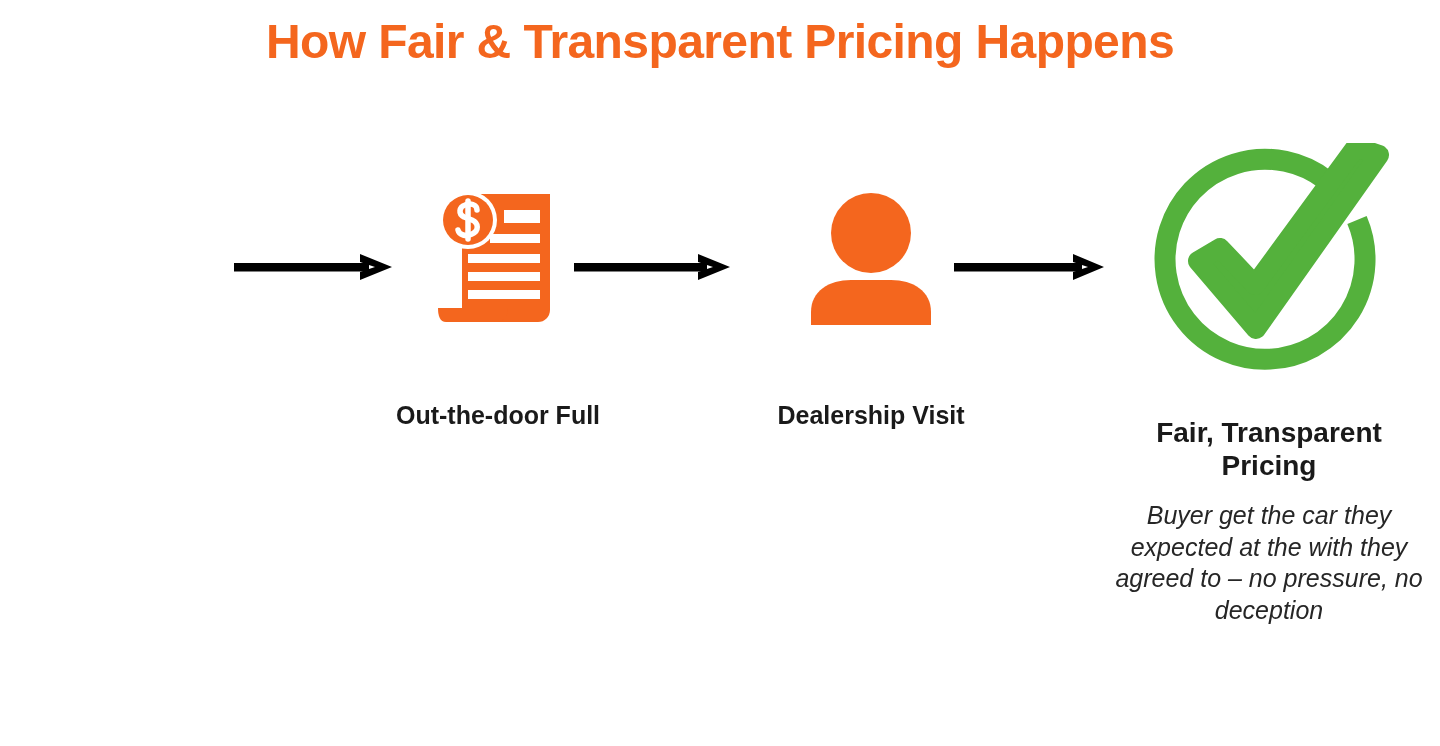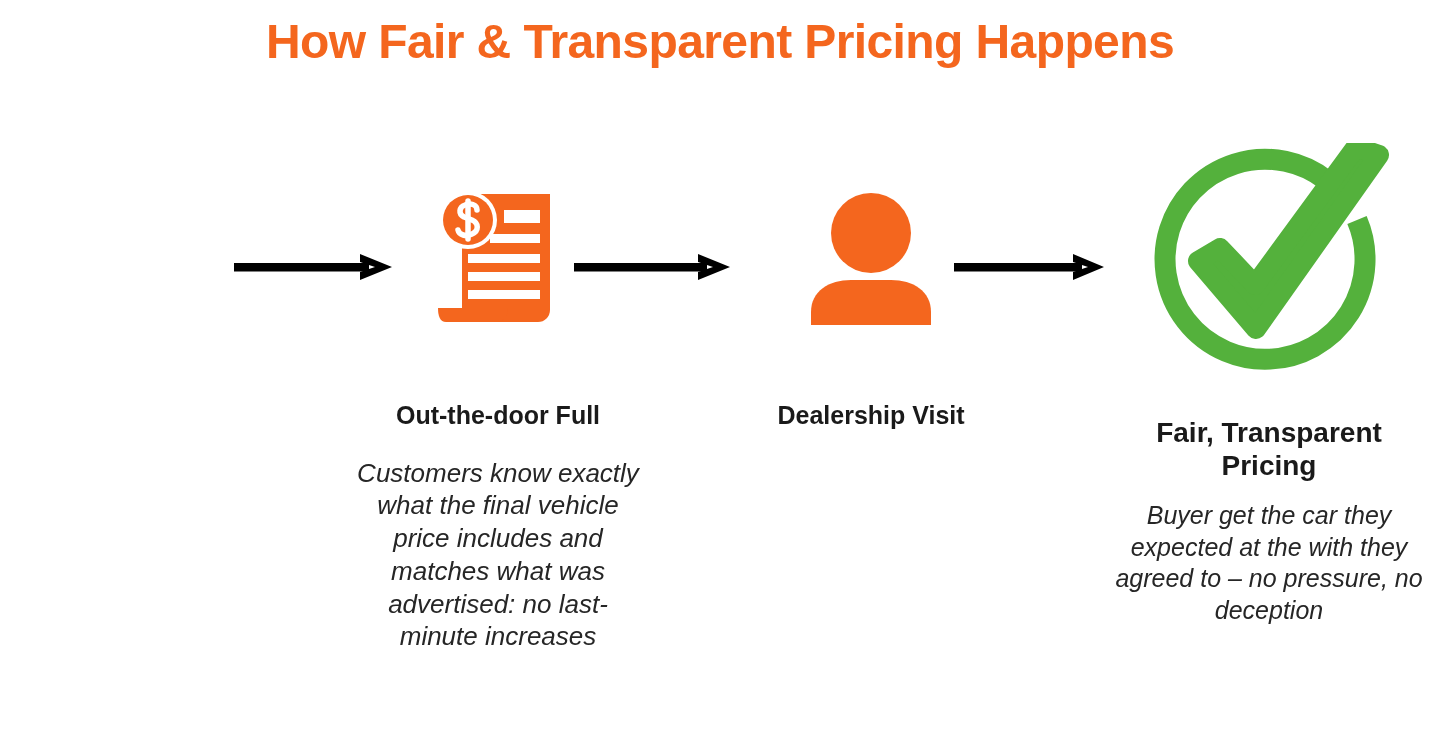--- a/index.html
+++ b/index.html
@@ -127,21 +127,20 @@
         <circle cx="36" cy="38" r="29" fill="#ffffff"></circle>
         <circle cx="36" cy="38" r="25" fill="#F4661E"></circle>
         <path d="M 36 19 L 36 57" stroke="#ffffff" stroke-width="5.5" stroke-linecap="round" fill="none"></path>
         <path d="M 45 28 C 45 22, 38 21, 33 23
                  C 27 25, 26 32, 32 35
                  L 40 38 C 47 41, 47 49, 40 52
                  C 34 55, 27 53, 26 48" stroke="#ffffff" stroke-width="5.5" fill="none" stroke-linecap="round" stroke-linejoin="round"></path>
       </svg>
     </div>
     <div class="col-title">Out-the-door Full</div>
-    <div class="col-body">Customers know exactly what the final vehicle price includes and matches what was advertised: no last-minute increases</div>
   </div>
 
   <div class="arrow" id="arrow-2">
     <svg width="158" height="30" viewBox="0 0 158 30">
       <rect x="0" y="11" width="133" height="8.5" fill="#000000"></rect>
       <path d="M 124 2 L 156 15 L 124 28 L 124 20 L 139 15 L 124 10 Z" fill="#000000"></path>
     </svg>
   </div>
 
   <div class="col" id="col-3">

